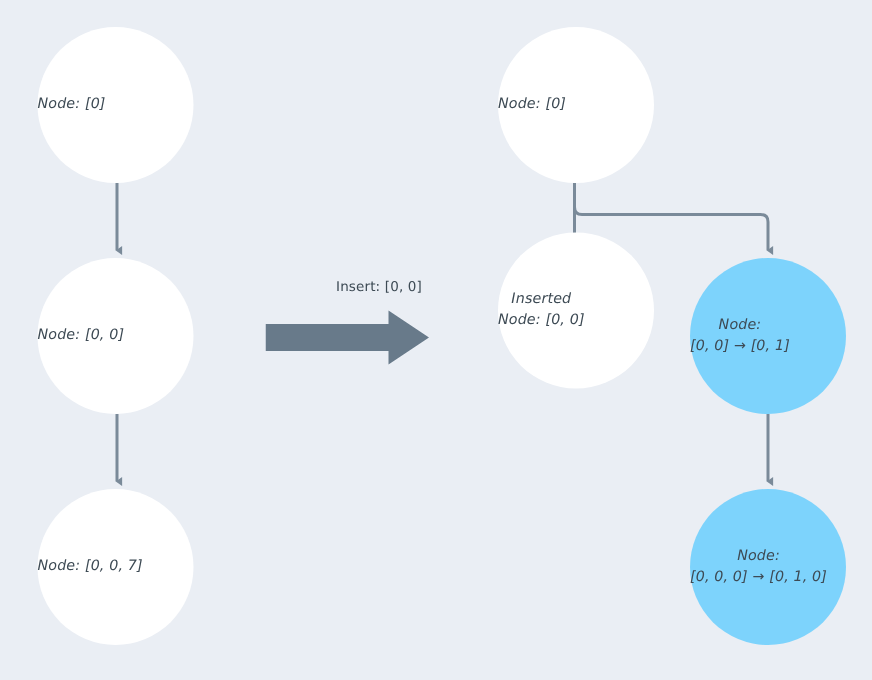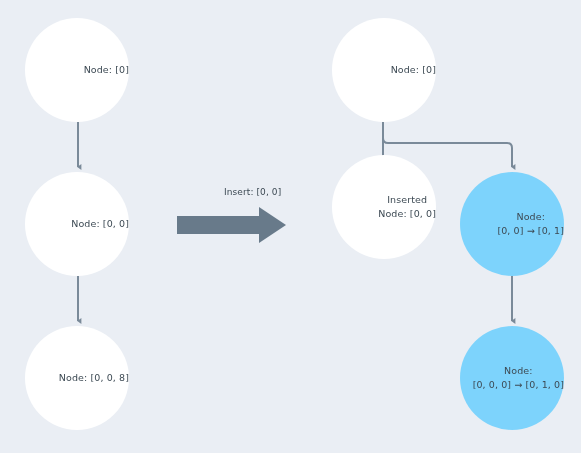--- a/index.html
+++ b/index.html
@@ -23,24 +23,25 @@
     left: 0;
     top: 0;
     width: 581px;
     height: 453px;
   }
   .node {
     position: absolute;
     border-radius: 50%;
     display: flex;
     align-items: center;
-    justify-content: flex-end;
+    justify-content: flex-start;
     text-align: center;
     box-sizing: border-box;
     z-index: 2;
+    font-style: italic;
   }
   .node-white {
     background: #ffffff;
   }
   .node-orange {
     background: #7dd3fc;
   }
   .node-label {
     font-size: 9.5px;
     line-height: 14px;
@@ -95,21 +96,21 @@
   </div>
 
   <div class="node node-white" style="left:25px; top:172px; width:104px; height:104px;">
     <div class="node-label">
       <span>Node: [0, 0]</span>
     </div>
   </div>
 
   <div class="node node-white" style="left:25px; top:326px; width:104px; height:104px;">
     <div class="node-label">
-      <span>Node: [0, 0, 8]</span>
+      <span>Node: [0, 0, 7]</span>
     </div>
   </div>
 
   <div id="transform-label" style="left:200px; top:187px;">Insert: [0, 0]</div>
 
   <svg id="transform-arrow" style="left:177px; top:206px;" width="110" height="38" viewBox="0 0 110 38">
     <path d="M0,10 L82,10 L82,1 L109,19 L82,37 L82,28 L0,28 Z" fill="#687a8a"></path>
   </svg>
 
   <div class="node node-white" style="left:332px; top:18px; width:104px; height:104px;">

